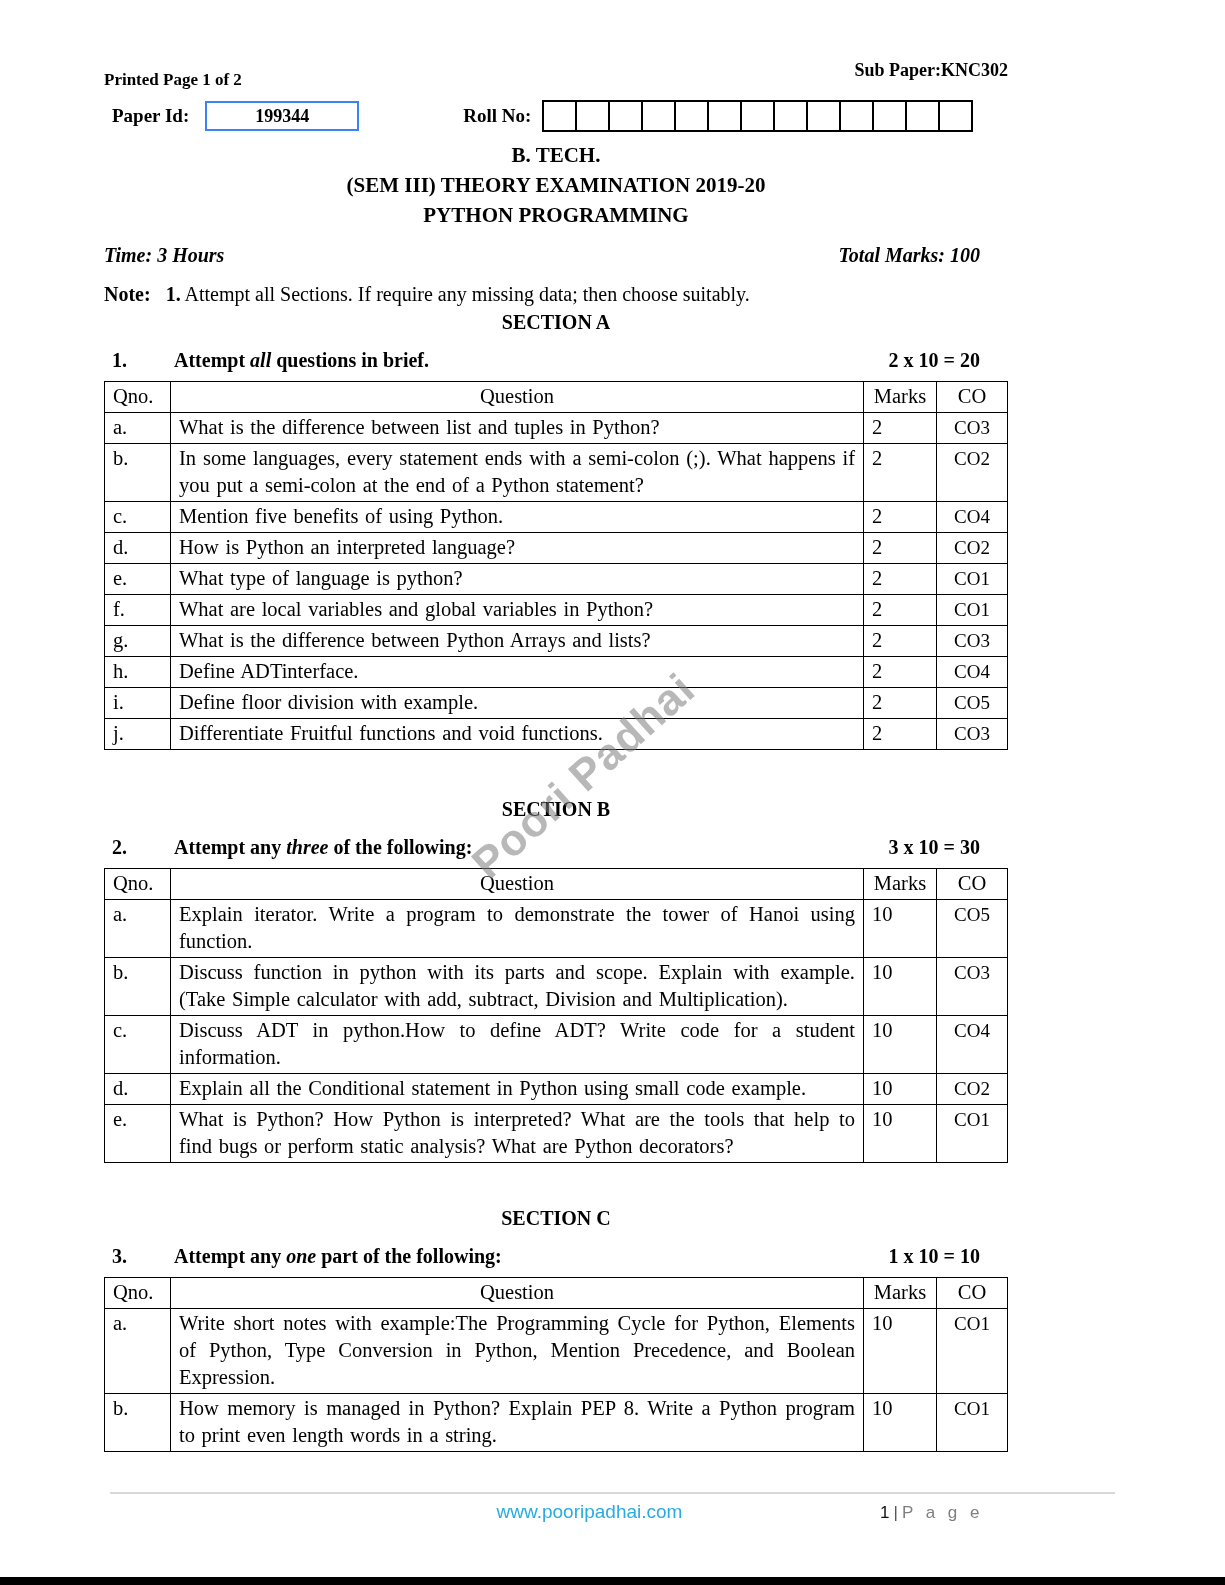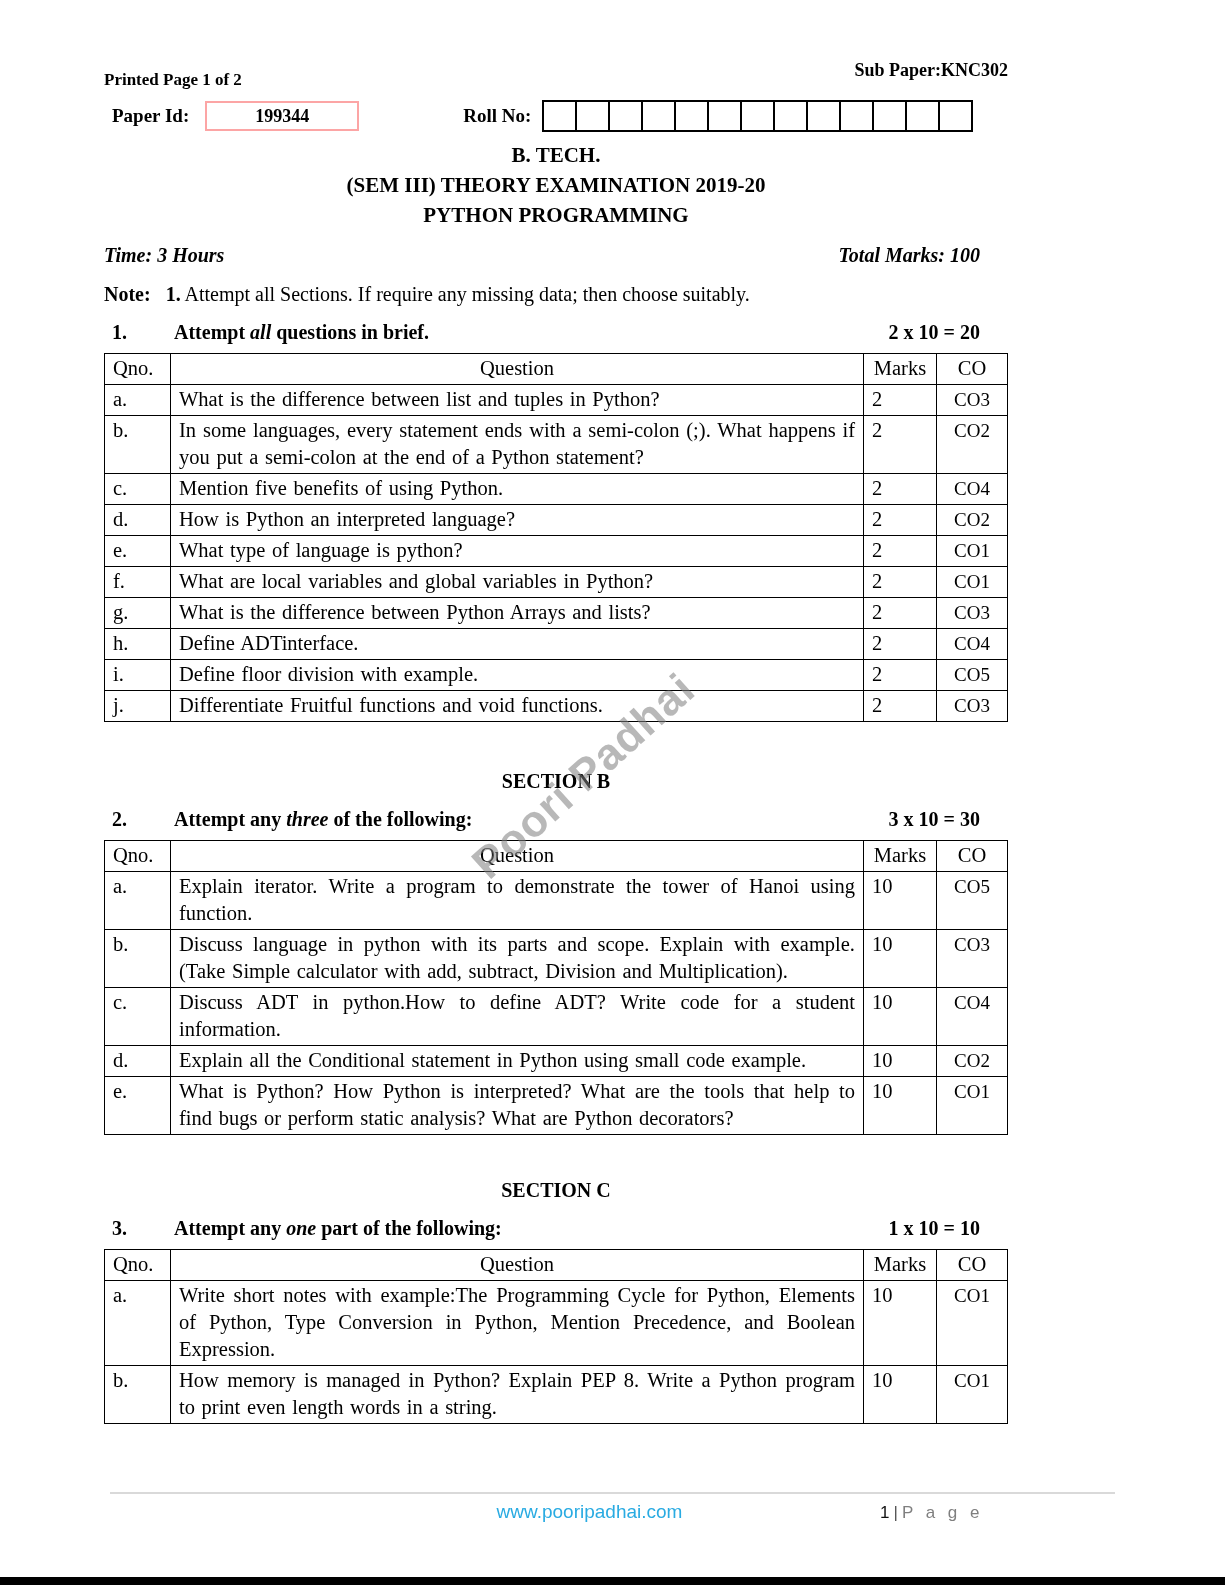--- a/index.html
+++ b/index.html
@@ -11,21 +11,21 @@
   }
   .content { padding:56px 217px 0 104px; }
 
   
   .hdr-row1 { display:flex; justify-content:space-between; align-items:flex-start; }
   .printed-page { font-weight:bold; font-size:17px; margin-top:14px; }
   .sub-code { font-weight:bold; font-size:18px; margin-top:4px; }
   .hdr-row2 { display:flex; align-items:center; margin-top:10px; height:32px; }
   .paper-id-label { font-weight:bold; font-size:19px; padding-left:8px; }
   .paper-id-box {
-    margin-left:16px; width:150px; height:26px; border:2px solid #fca5a5;
+    margin-left:16px; width:150px; height:26px; border:2px solid #3b82f6;
     display:flex; align-items:center; justify-content:center;
     font-weight:bold; font-size:18px;
   }
   .roll-label { font-weight:bold; font-size:19px; margin-left:104px; }
   .roll-cells { display:flex; margin-left:11px; border:2px solid #000; height:28px; }
   .roll-cell { width:31px; height:28px; border-right:2px solid #000; }
   .roll-cell:last-child { border-right:none; }
 
   
   .title-block { text-align:center; margin-top:8px; }
@@ -134,20 +134,21 @@
       <span class="bi">Time: 3 Hours</span>
       <span class="bi right">Total Marks: 100</span>
     </div>
 
     <div class="note-row">
       <span class="note-label">Note:</span>
       <span class="note-num">1.</span>
       <span>Attempt all Sections. If require any missing data; then choose suitably.</span>
     </div>
 
+    <div class="section-heading">SECTION A</div>
 
     <div class="instr-row">
       <span class="num">1.</span>
       <span><span>Attempt </span><span class="em-word">all</span><span> questions in brief.</span></span>
       <span class="marks-formula">2 x 10 = 20</span>
     </div>
 
     <table class="qtable">
       <tbody>
           <tr>
@@ -236,21 +237,21 @@
         <th class="h-co">CO</th>
       </tr>
       <tr>
         <td class="c-qno">a.</td>
         <td class="c-q">Explain iterator. Write a program to demonstrate the tower of Hanoi using function.</td>
         <td class="c-marks">10</td>
         <td class="c-co">CO5</td>
       </tr>
       <tr>
         <td class="c-qno">b.</td>
-        <td class="c-q">Discuss language in python with its parts and scope. Explain with example. (Take Simple calculator with add, subtract, Division and Multiplication).</td>
+        <td class="c-q">Discuss function in python with its parts and scope. Explain with example. (Take Simple calculator with add, subtract, Division and Multiplication).</td>
         <td class="c-marks">10</td>
         <td class="c-co">CO3</td>
       </tr>
       <tr>
         <td class="c-qno">c.</td>
         <td class="c-q">Discuss ADT in python.How to define ADT? Write code for a student information.</td>
         <td class="c-marks">10</td>
         <td class="c-co">CO4</td>
       </tr>
       <tr>

